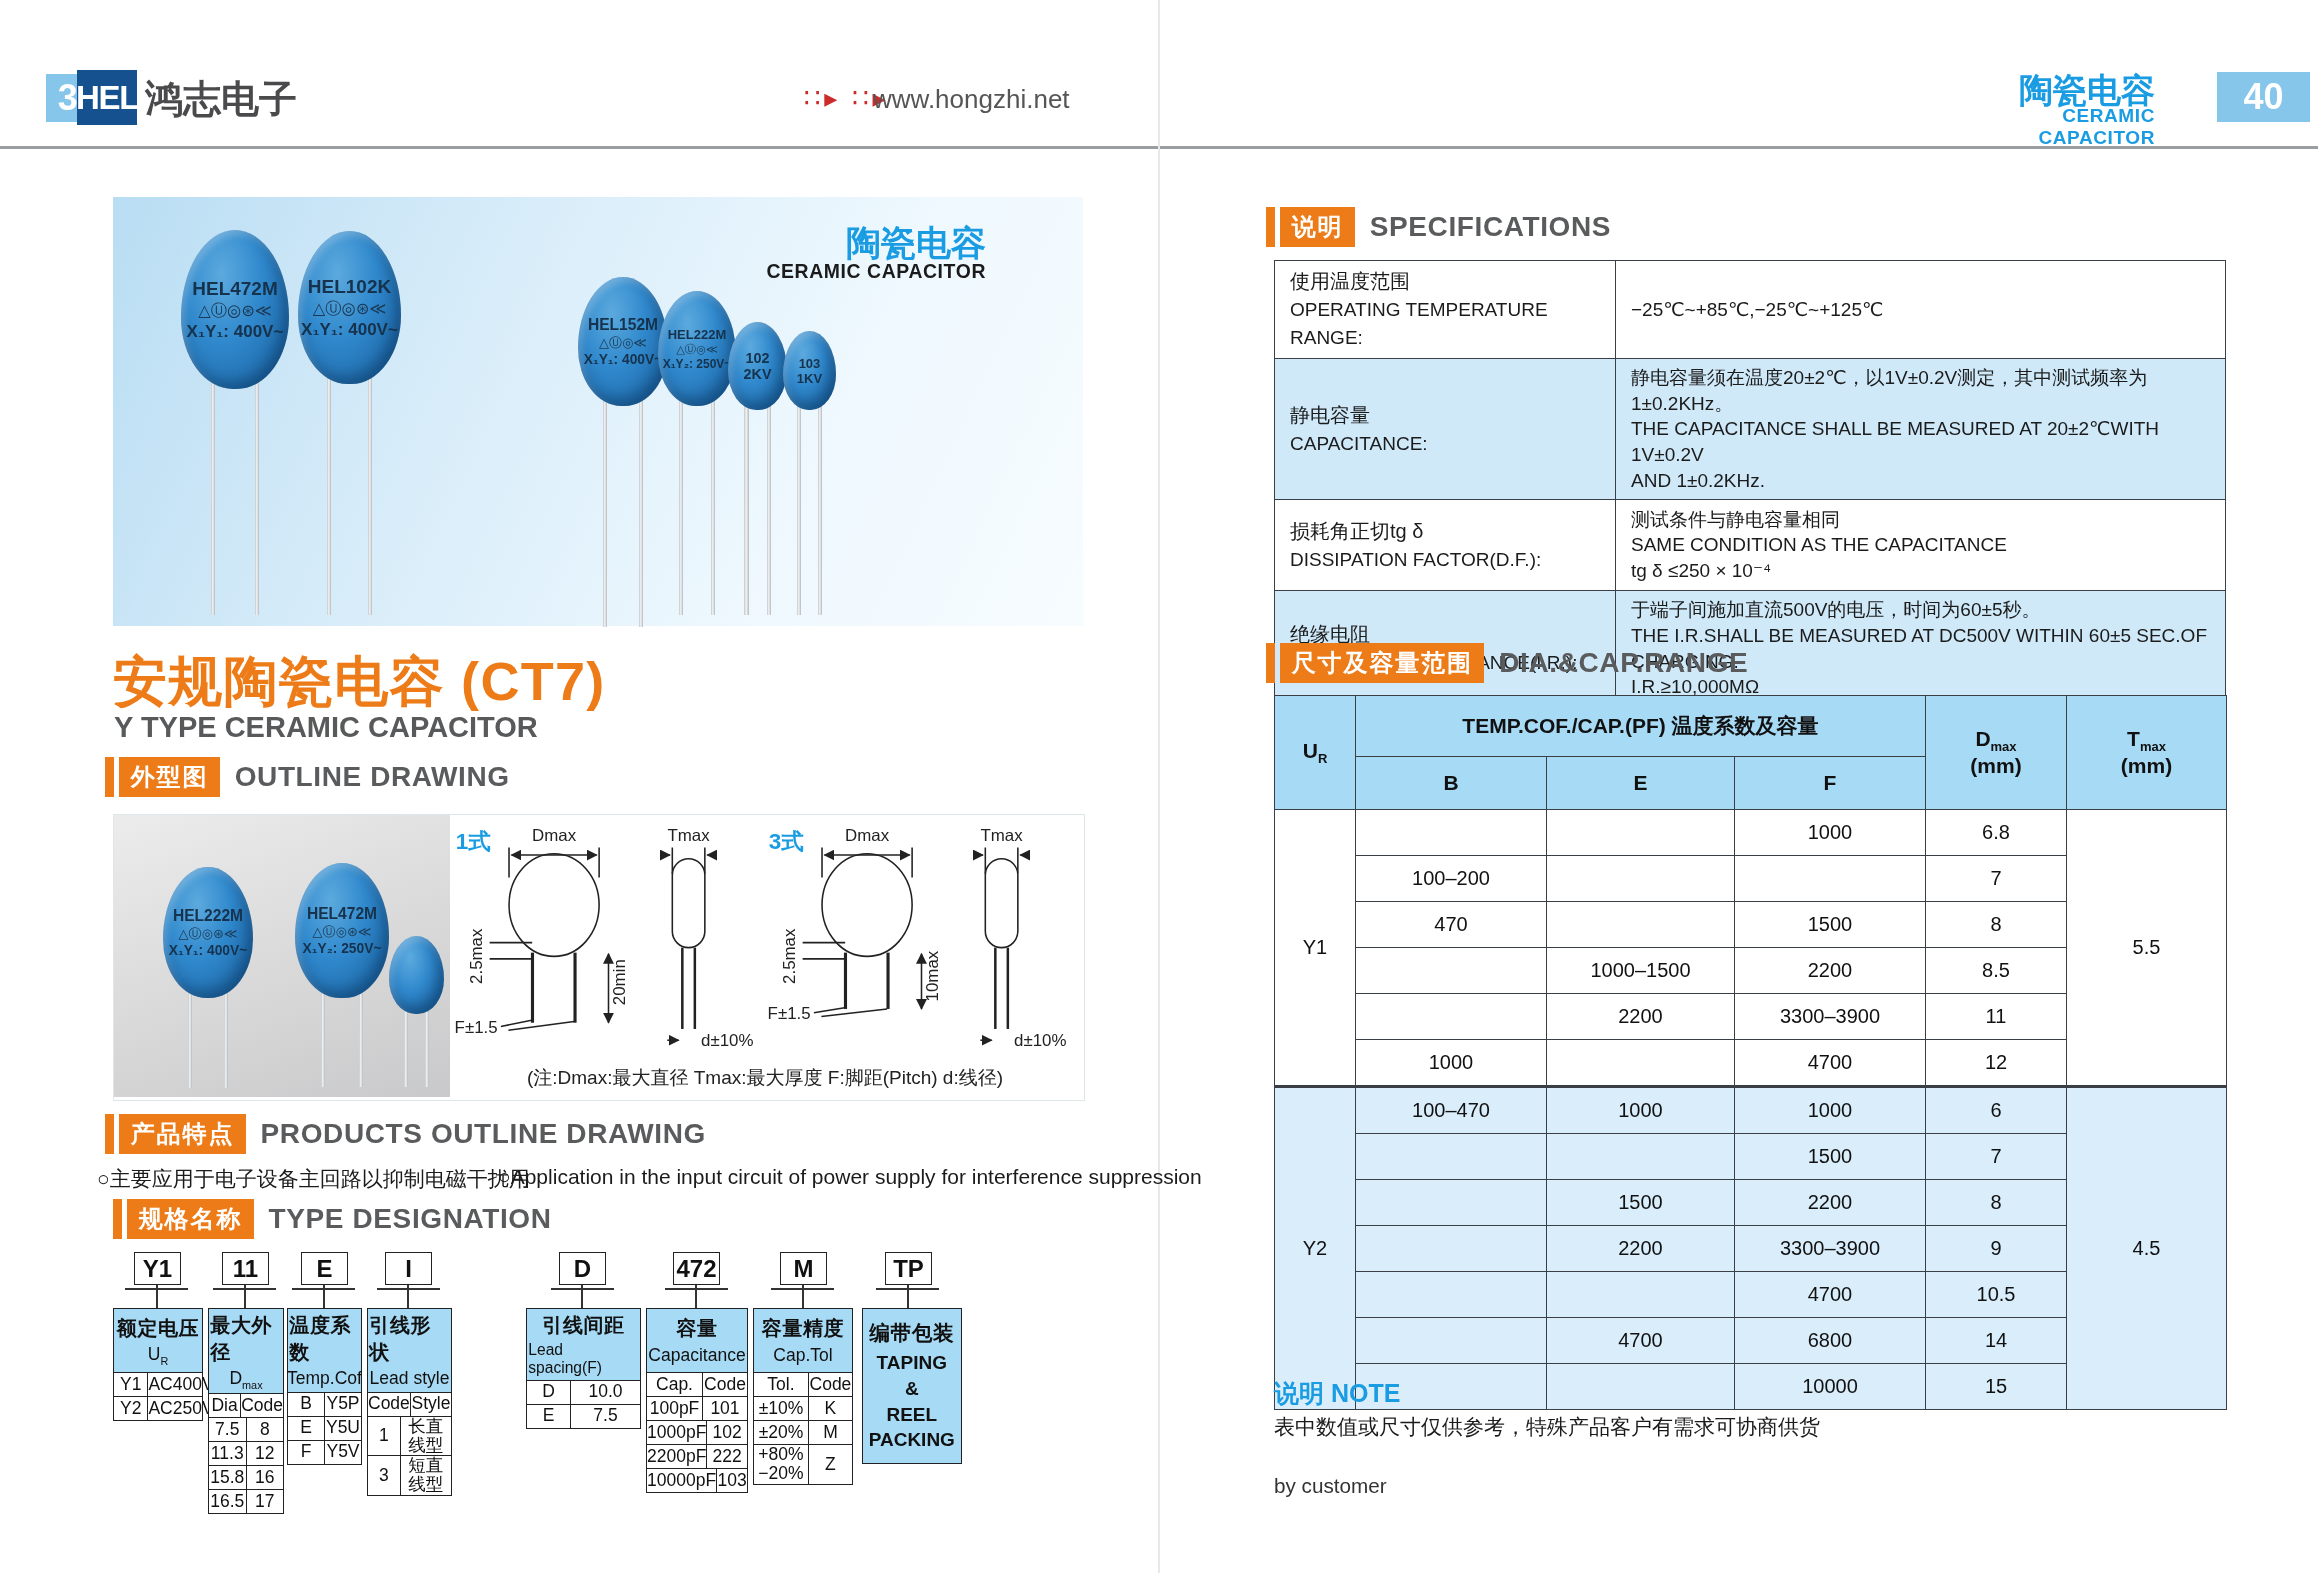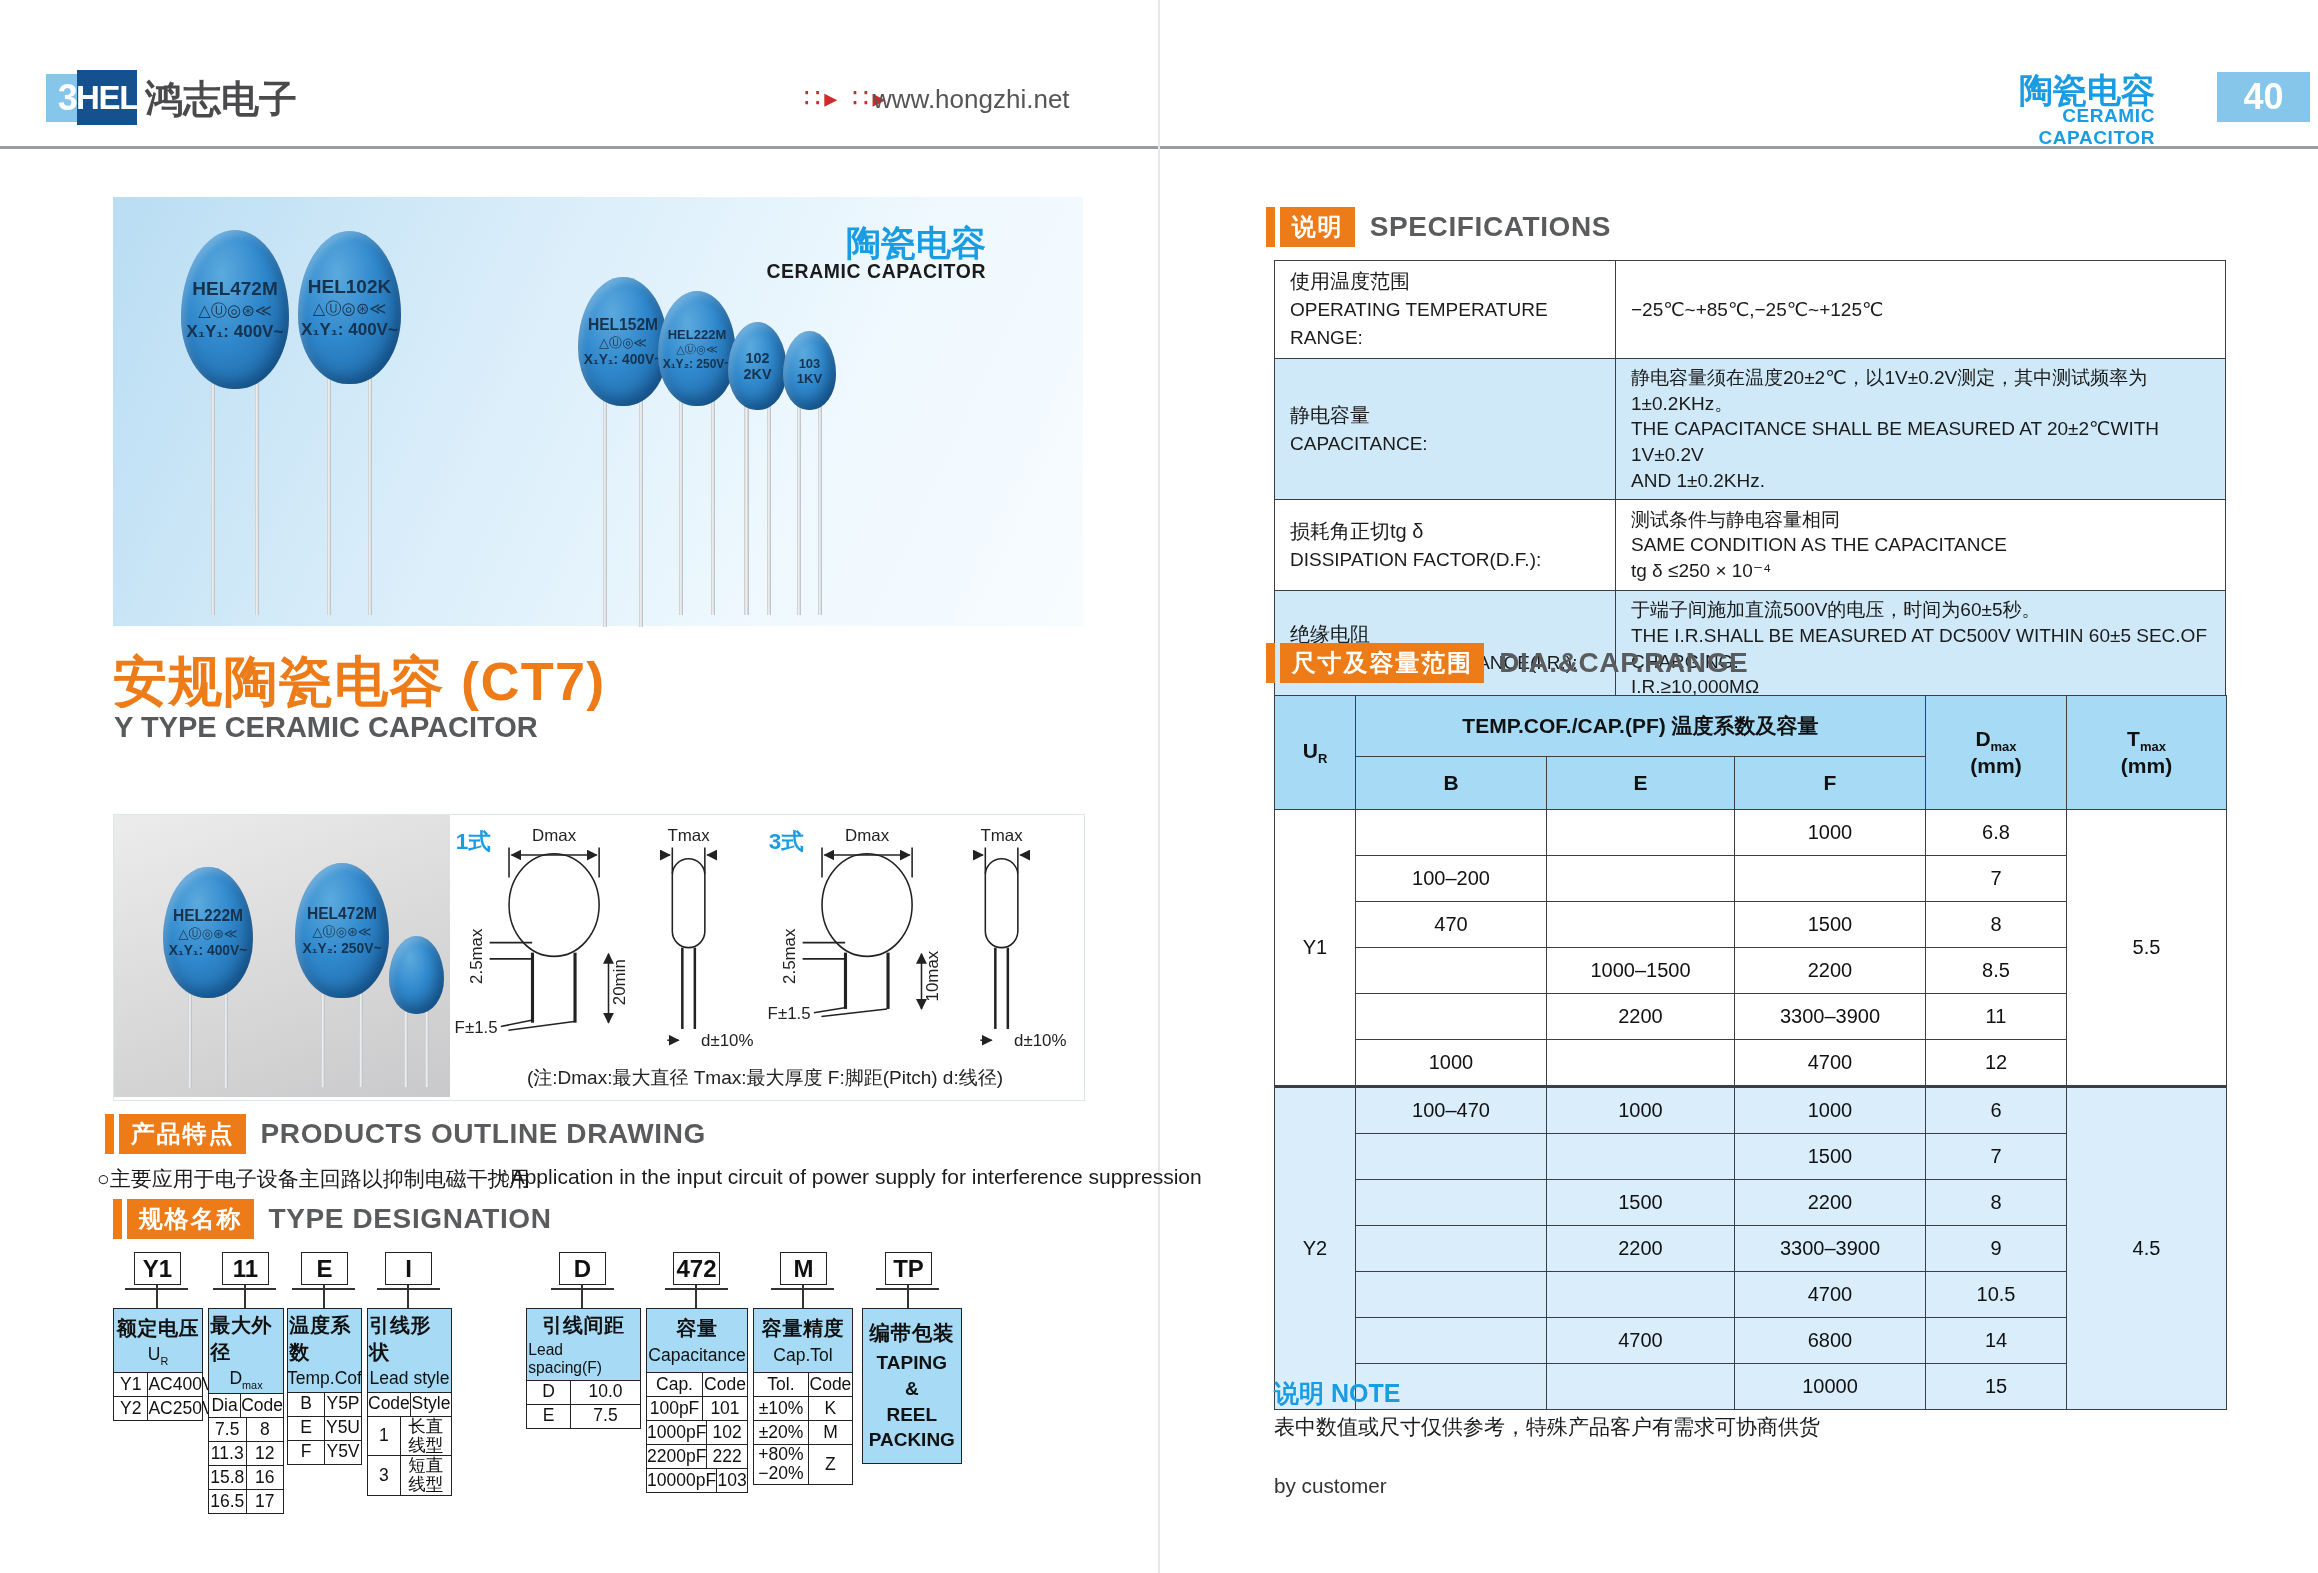--- a/index.html
+++ b/index.html
@@ -182,20 +182,25 @@
       <div class="body" style="height:79px;">
         <div class="cap-t1" style="font-size:13px;">103</div>
         <div class="cap-t2" style="font-size:13px;">1KV</div>
       </div>
     </div>
   </div>
 
   <div class="title-cn">安规陶瓷电容 (CT7)</div>
   <div class="title-en">Y TYPE CERAMIC CAPACITOR</div>
 
+  <div class="sec" style="left:105px;top:757px;">
+    <span class="sec-bar"></span>
+    <span class="sec-box">外型图</span>
+    <span class="sec-en">OUTLINE DRAWING</span>
+  </div>
 
   <div class="od-box">
     <div class="od-photo">
       <div class="cap" style="left:49px;top:52px;width:90px;height:220px;">
         <div class="leg" style="left:25px;top:123px;height:98px;"></div>
         <div class="leg" style="left:61px;top:123px;height:98px;"></div>
         <div class="body" style="height:131px;">
           <div class="cap-t1" style="font-size:15.6px;">HEL222M</div>
           <div class="cap-tm" style="font-size:13px;">△Ⓤ◎⊛≪</div>
           <div class="cap-t2" style="font-size:13.8px;">X₁Y₁: 400V~</div>

